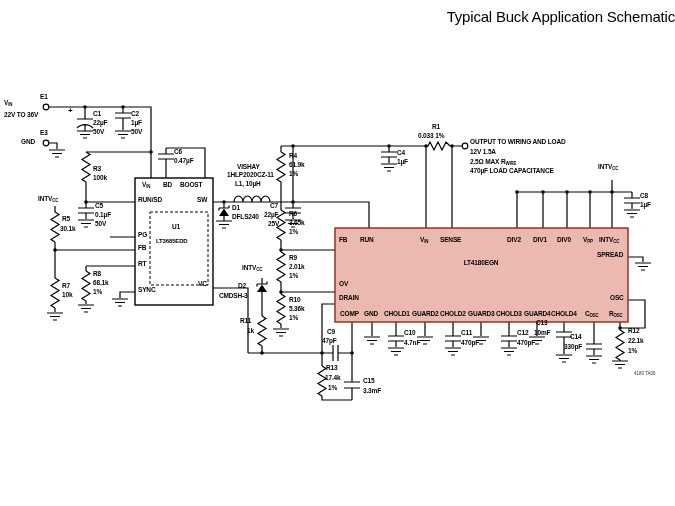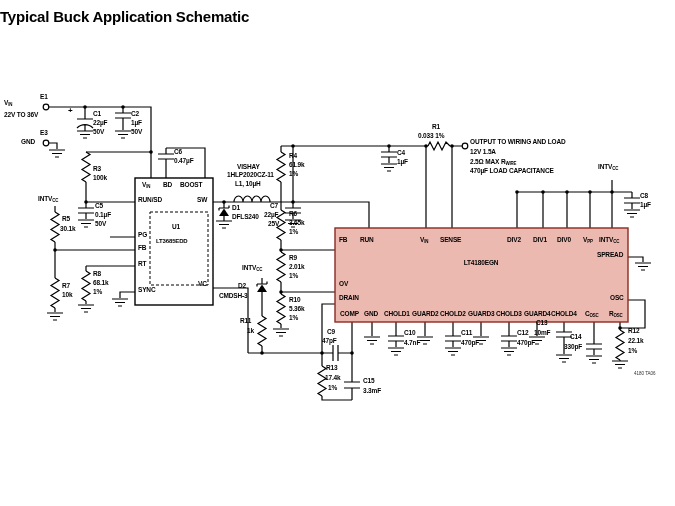--- a/index.html
+++ b/index.html
@@ -2,22 +2,22 @@
 <html style="--ic-fill: #ecb9b0; --ic-border: #8d2a22;"><head>
 <meta charset="utf-8">
 <style>
   html,body{margin:0;padding:0;background:#fff;}
   #page{position:relative;width:675px;height:506px;background:#fff;overflow:hidden;
         font-family:"Liberation Sans",sans-serif;color:#000;}
   #schem{position:absolute;left:0;top:0;}
   .lb{position:absolute;font-size:6.5px;font-weight:600;line-height:1.05;white-space:nowrap;
       letter-spacing:-0.15px;color:#000;}
   .sb{font-size:0.68em;position:relative;top:1.3px;}
-  .title{position:absolute;left:0;right:0;top:8px;text-align:left;
-         font-size:15px;font-weight:700;letter-spacing:-0.2px;}
+  .title{position:absolute;left:0;right:0;top:8px;text-align:right;
+         font-size:15px;font-weight:400;letter-spacing:-0.2px;}
   .note{position:absolute;font-size:4.5px;color:#333;white-space:nowrap;}
   .plus{font-size:8px;font-weight:700;}
   svg{stroke-linecap:butt;}
   .w{stroke:#000;stroke-width:1.2;fill:none;}
   .ic2{fill:var(--ic-fill,#ecb9b0);stroke:var(--ic-border,#8d2a22);stroke-width:1.4;}
   .ic1{fill:#fff;stroke:#000;stroke-width:1.4;}
   .dash{fill:none;stroke:#000;stroke-width:1;stroke-dasharray:3,2;}
 </style>
 </head>
 <body>

